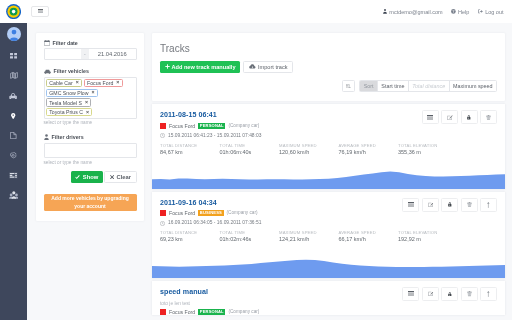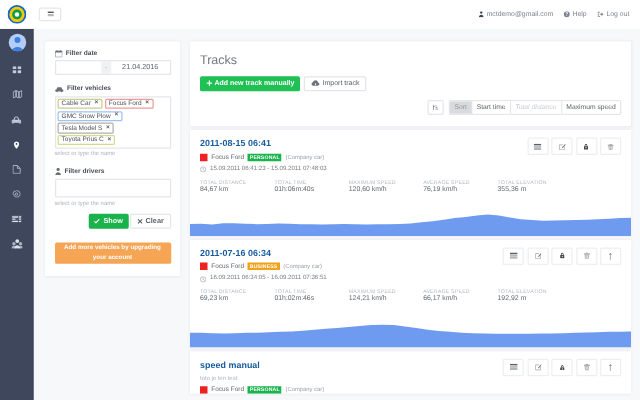--- a/index.html
+++ b/index.html
@@ -492,21 +492,21 @@
               <div class="act">
                 <span>
                   <svg width="2.6" height="6" viewBox="0 0 13 30">
                     <path d="M6.5 0.5 L12.5 8.5 H0.5 z" fill="#7e838a"></path>
                     <rect x="4.6" y="7.5" width="3.8" height="22" fill="#a9adb2"></rect>
                   </svg>
                 </span>
               </div>
             </div>
             <div class="track-body">
-              <div class="t-title">2011-07-16 06:34</div>
+              <div class="t-title">2011-09-16 04:34</div>
               <div class="t-veh">
                 <span class="swatch" style="background: rgb(238, 34, 34);"></span>
                 <span>Focus Ford</span>
                 <span class="badge business">BUSINESS</span>
                 <span class="t-note">(Company car)</span>
               </div>
               <div class="t-time">
                 <span>
                   <svg width="5" height="5" viewBox="0 0 10 10">
                     <circle cx="5" cy="5" r="4.3" fill="none" stroke="#8c9199" stroke-width="0.9"></circle>

